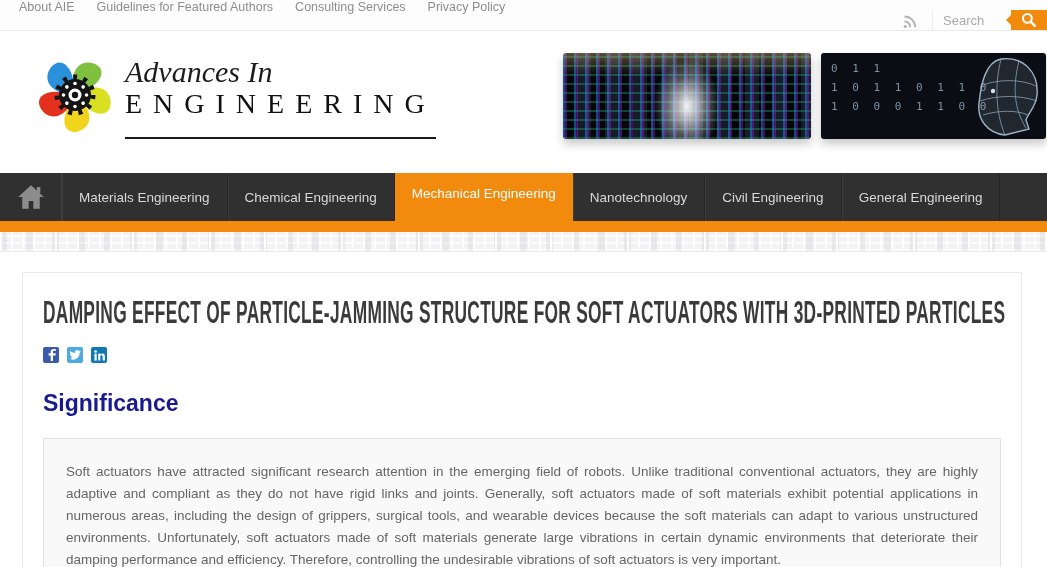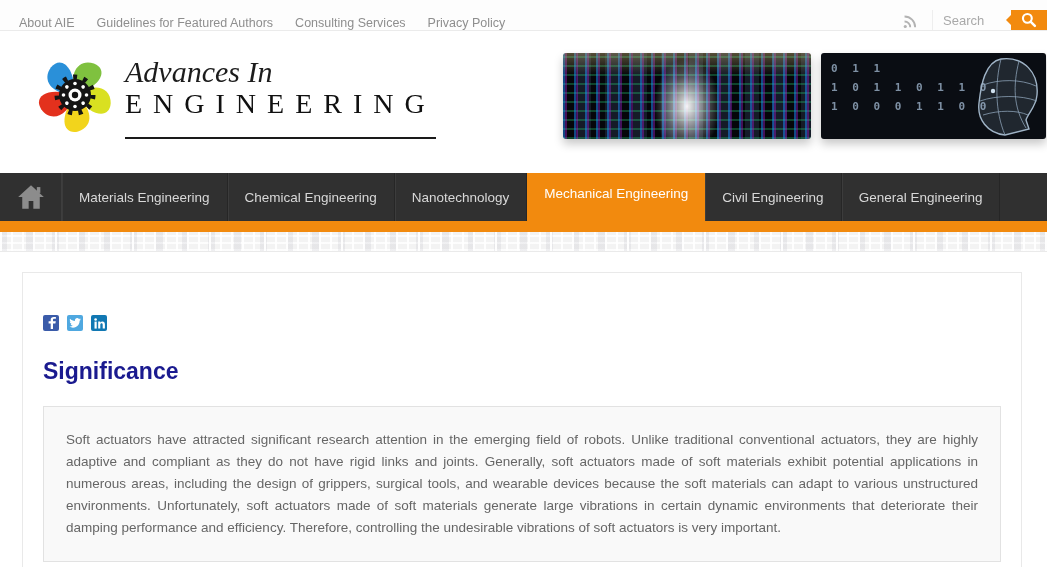--- a/index.html
+++ b/index.html
@@ -5,21 +5,21 @@
   * { box-sizing: border-box; }
   html,body { margin:0; padding:0; }
   body {
     width:1047px; height:567px; overflow:hidden; background:#fff;
     font-family:"Liberation Sans", sans-serif;
   }
 
   
   .topbar { height:31px; background:#fdfdfd; border-bottom:1px solid #ebebeb;
             display:flex; align-items:stretch; }
-  .topbar-links { display:flex; align-items:flex-end; padding-left:8px; }
+  .topbar-links { display:flex; align-items:flex-start; padding-left:8px; }
   .topbar-link { padding:0 11px; font-size:12.5px; color:#8e8e8e; cursor:pointer; white-space:nowrap; }
   .topbar-right { margin-left:auto; display:flex; align-items:flex-end; }
   .rss-wrap { display:flex; align-items:center; padding:0 14px; }
   .search-box { border-left:1px solid #eee; display:flex; align-items:stretch; }
   .search-input { border:none; outline:none; width:78px; font-size:13px; color:#888;
                   padding:0 10px; background:transparent; }
   .search-input::placeholder { color:#a9a9a9; }
   .search-btn { width:36px; border:none; background:#f28a0e; position:relative;
                 display:flex; align-items:center; justify-content:center; cursor:pointer; }
   .search-btn::before { content:""; position:absolute; left:-5px; top:50%; margin-top:-5px;
@@ -40,21 +40,21 @@
             box-shadow:0 5px 10px rgba(0,0,0,.22); overflow:hidden; }
   .banner-left { left:542px; width:248px;
     background-color:#0b0e16;
     background-image:
       radial-gradient(ellipse 46px 66px at 50% 62%, rgba(255,255,255,.95) 0%, rgba(255,255,255,.3) 45%, rgba(255,255,255,0) 72%),
       linear-gradient(rgba(205,185,120,.4), rgba(0,0,0,0) 26%),
       repeating-linear-gradient(90deg, rgba(30,140,255,.5) 0 2px, rgba(160,30,210,.4) 2px 4px, rgba(0,0,0,0) 4px 11px),
       repeating-linear-gradient(0deg, rgba(40,230,130,.28) 0 2px, rgba(0,0,0,0) 2px 9px),
       repeating-linear-gradient(90deg, #05060a 0 14px, #151b28 14px 28px);
   }
-  .banner-right { left:800px; width:225px; background:#0a0d13;font-weight:bold; }
+  .banner-right { left:800px; width:225px; background:#0a0d13; }
   .binary-rows { position:absolute; left:10px; top:6px; }
   .binary-row { font-family:"DejaVu Sans Mono", monospace; font-size:11px; line-height:19px;
                 color:#7e90a4; letter-spacing:4px; white-space:nowrap; }
   .head-svg { position:absolute; right:2px; top:2px; }
 
   
   .navbar { height:48px; background:#303030; display:flex; align-items:flex-end; }
   .nav-home { width:62px; height:48px; display:flex; align-items:center; justify-content:center;
               border-right:1px solid #3e3e3e; cursor:pointer; }
   .nav-item { height:48px; display:flex; align-items:center; padding:0 17px;
@@ -178,29 +178,32 @@
 
 <div class="navbar">
   <div class="nav-home">
     <svg width="28" height="26" viewBox="0 0 24 22">
       <path d="M12 1 L23 11 H19.5 V21 H14 V14.5 H10 V21 H4.5 V11 H1 Z" fill="#8c8c8c"></path>
       <rect x="17" y="2.5" width="3" height="5" fill="#8c8c8c"></rect>
     </svg>
   </div>
   <div class="nav-item">Materials Engineering</div>
   <div class="nav-item">Chemical Engineering</div>
+  <div class="nav-item active">Mechanical Engineering</div>
   <div class="nav-item">Nanotechnology</div>
-  <div class="nav-item active">Mechanical Engineering</div>
   <div class="nav-item">Civil Engineering</div>
   <div class="nav-item">General Engineering</div>
 </div>
 <div class="orange-strip"></div>
 <div class="pattern-strip"></div>
 
 <div class="card">
+  <div class="article-title">
+    <span>DAMPING EFFECT OF PARTICLE-JAMMING STRUCTURE FOR SOFT ACTUATORS WITH 3D-PRINTED PARTICLES</span>
+  </div>
 
   <div class="social-row">
     <span class="social" style="background:#3a5ba9">
       <svg width="9" height="12" viewBox="0 0 9 12">
         <path d="M6 12 V6.5 H8.4 L8.8 4.2 H6 V3 C6 2.2 6.3 1.8 7.3 1.8 H8.9 V0 H6.8 C4.8 0 3.7 1 3.7 2.8 V4.2 H1.6 V6.5 H3.7 V12 Z" fill="#fff"></path>
       </svg>
     </span>
     <span class="social" style="background:#4fa8e0">
       <svg width="12" height="10" viewBox="0 0 12 10">
         <path d="M11.8 1.2 c-.4.2-.9.3-1.3.4 .5-.3.8-.7 1-1.3 -.5.3-1 .5-1.5.6 C9.5.4 8.9.1 8.2.1 6.9.1 5.9 1.2 5.9 2.5 c0 .2 0 .4.1.5 C4 2.9 2.3 2 1.1.7 .9 1 .8 1.4.8 1.8 c0 .8.4 1.6 1.1 2 -.4 0-.8-.1-1.1-.3 0 1.2.8 2.1 1.9 2.4 -.2.1-.4.1-.6.1 -.2 0-.3 0-.4-.1 .3 1 1.2 1.7 2.2 1.7 -.8.6-1.8 1-2.9 1 H.4 c1 .7 2.3 1.1 3.6 1.1 4.3 0 6.6-3.5 6.6-6.6 v-.3 c.5-.3.9-.7 1.2-1.2 Z" fill="#fff"></path>

